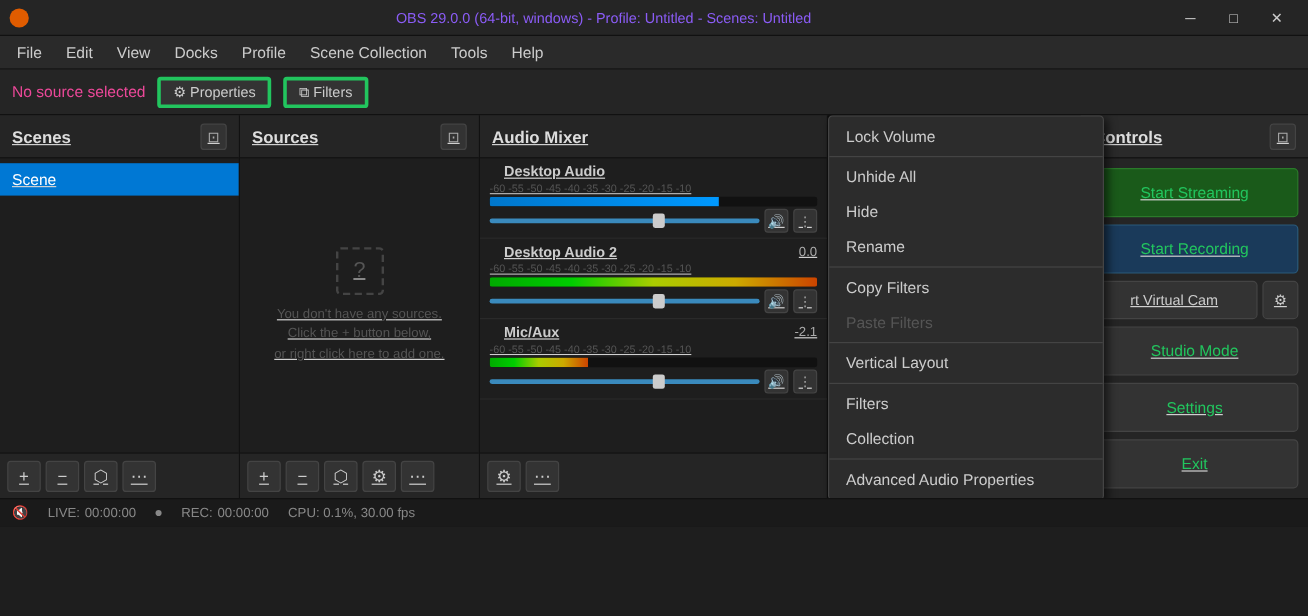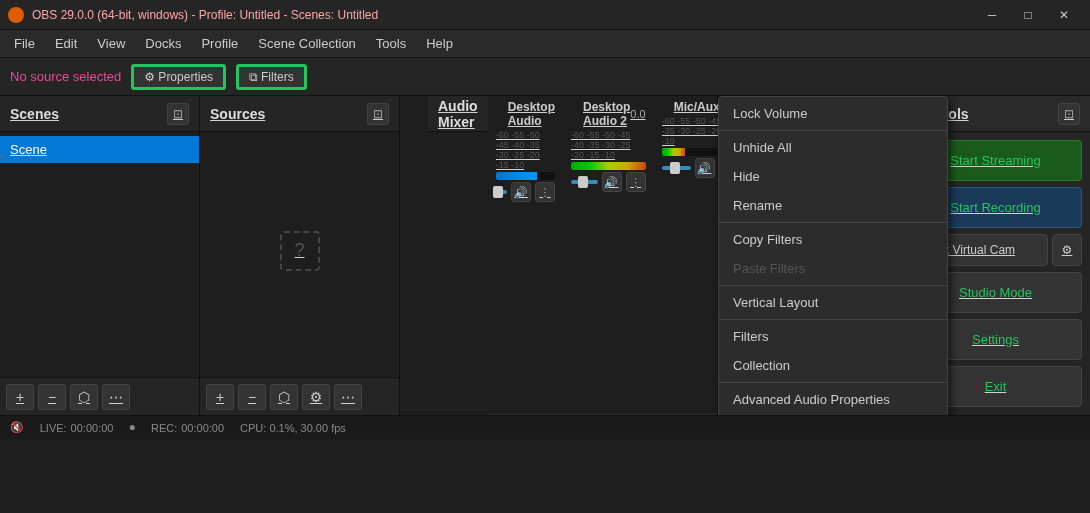--- a/index.html
+++ b/index.html
@@ -26,22 +26,23 @@
     .titlebar-icon {
       width: 16px;
       height: 16px;
       background: #e05c00;
       border-radius: 50%;
       margin-right: 8px;
       flex-shrink: 0;
     }
     .titlebar-title {
       font-size: 12px;
-      color: #fca5a5;
-      flex: 1;
+      color: #8b5cf6;
+      flex: 1;
+      text-align: center;
     }
     .titlebar-controls {
       display: flex;
       gap: 0;
     }
     .titlebar-btn {
       width: 36px;
       height: 30px;
       display: flex;
       align-items: center;
@@ -205,22 +206,21 @@
       color: #555;
       margin-bottom: 8px;
     }
 
     
     .panel-mixer {
       width: 290px;
       border-right: 1px solid #111;
       background: #1e1e1e;
       display: flex;
-      flex-direction: row;
-      margin-left: 28px;
+      flex-direction: column;
     }
 
     .mixer-channel {
       padding: 4px 8px;
       border-bottom: 1px solid #2a2a2a;
     }
     .mixer-channel-header {
       display: flex;
       justify-content: space-between;
       align-items: center;
@@ -482,20 +482,21 @@
     </div>
   </div>
 
   <div class="panel panel-sources">
     <div class="panel-header">
       <span class="panel-title">Sources</span>
       <div class="panel-icon-btn">⊡</div>
     </div>
     <div class="sources-empty">
       <div class="sources-empty-icon">?</div>
+      <span style="font-size:11px; color:#555; text-align:center; line-height:1.5">You don't have any sources.<br>Click the + button below,<br>or right click here to add one.</span>
     </div>
     <div class="panel-footer">
       <div class="footer-btn">+</div>
       <div class="footer-btn">−</div>
       <div class="footer-btn">⬡</div>
       <div class="footer-btn">⚙</div>
       <div class="footer-btn">⋯</div>
     </div>
   </div>
 

